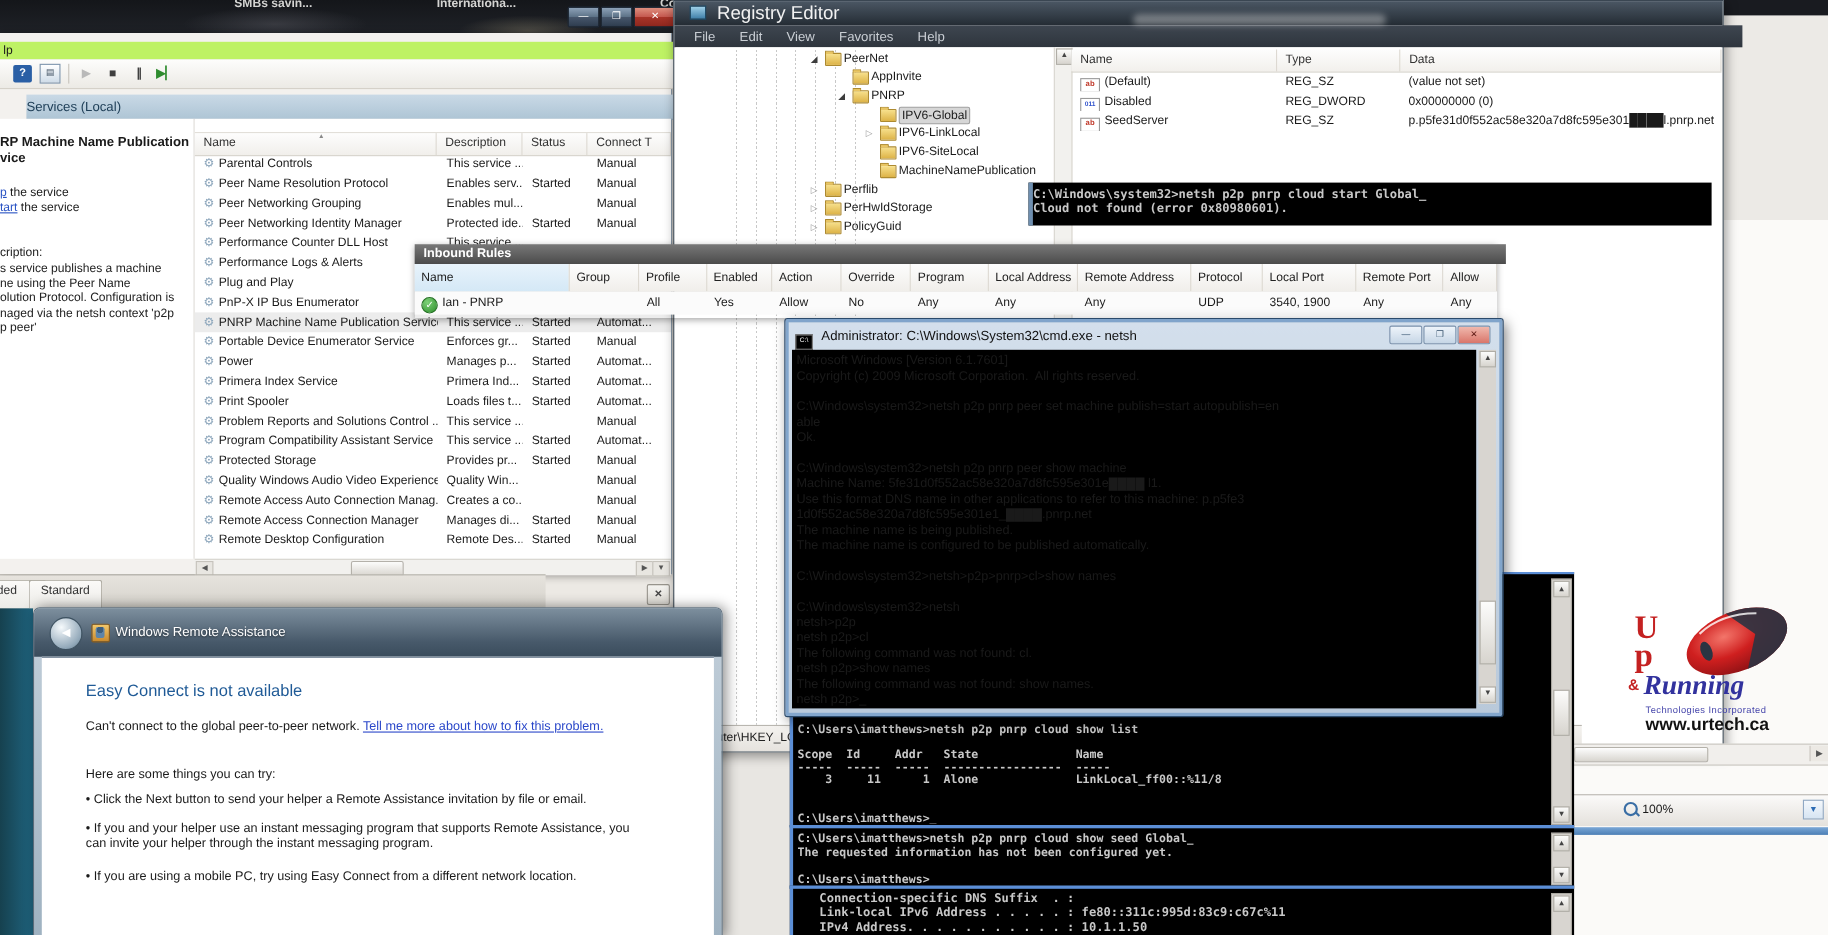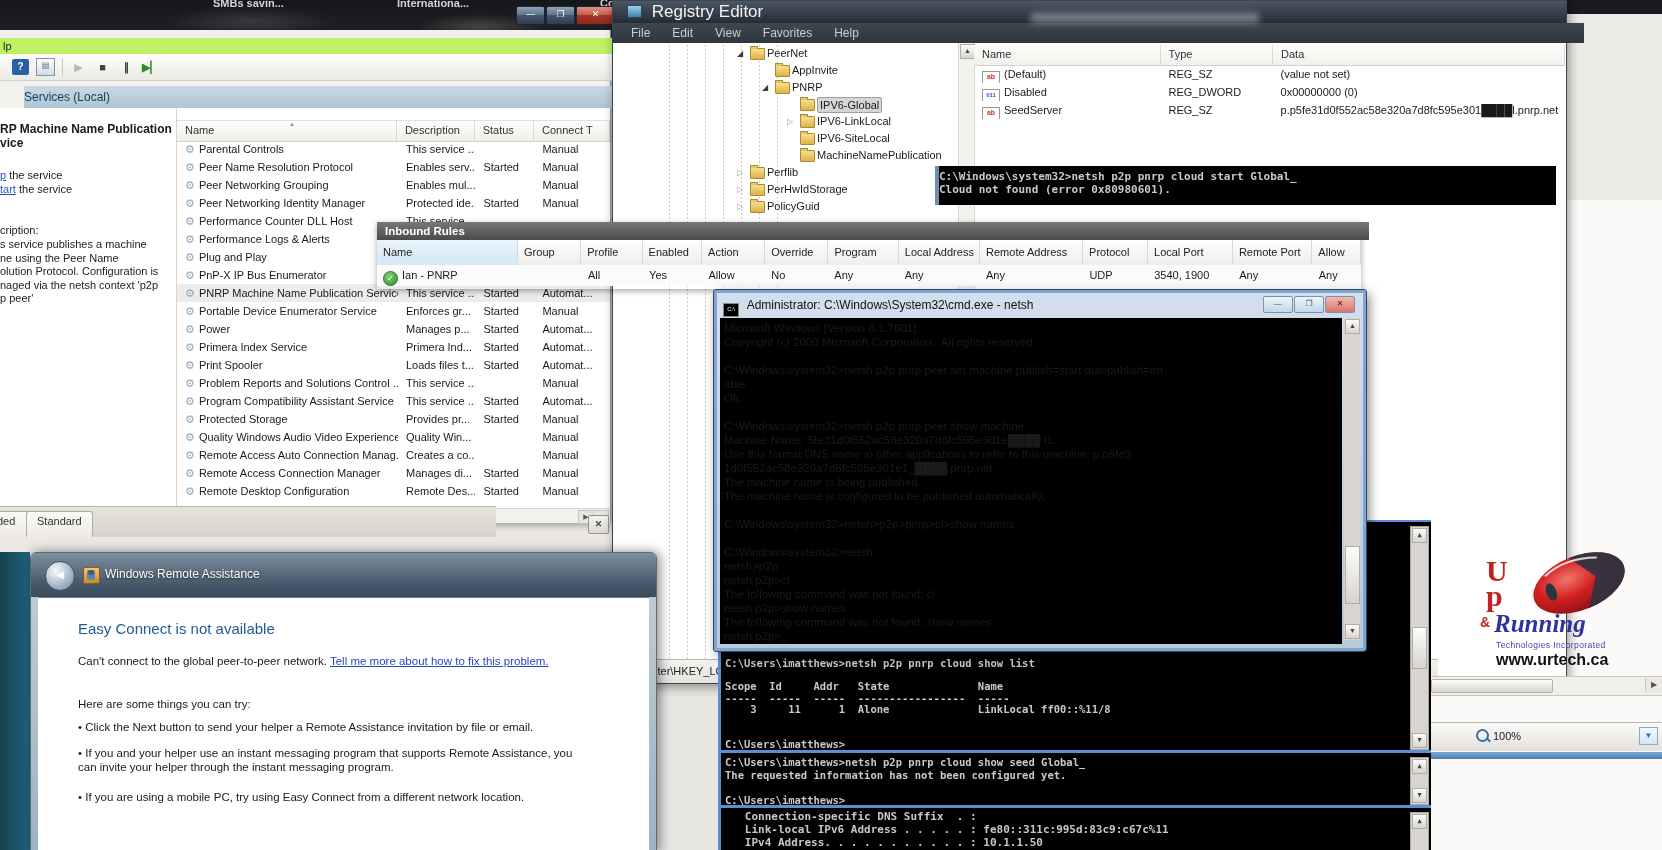--- a/index.html
+++ b/index.html
@@ -66,21 +66,21 @@
   .svc-sort{position:absolute;left:112px;top:0px;font-size:6px;color:#888;}
   .svc-rows{position:absolute;left:0;top:32px;width:100%;}
   .svc-row{display:flex;height:18px;line-height:18px;white-space:nowrap;}
   .svc-row.sel{background:#ececec;}
   .svc-row .c{overflow:hidden;padding-left:8px;}
   .gear{color:#8fa8bd;font-size:11px;margin-right:4px;}
   .svc-hscroll{position:absolute;left:177px;top:478px;width:433px;height:14px;background:#f2f1ee;border-top:1px solid #d8d5cf;}
   .sbtn{position:absolute;top:1px;width:14px;height:12px;background:#e8e6e1;border:1px solid #c6c3bc;text-align:center;line-height:11px;font-size:7px;color:#555;}
   .svc-hthumb{position:absolute;left:142px;top:1px;width:46px;height:12px;background:linear-gradient(#fcfcfb,#d9d6d0);border:1px solid #b4b1aa;border-radius:2px;}
   
-  .tab-band{left:0;top:506px;width:496px;height:30px;background:linear-gradient(#e6e3dd,#d6d3cc);border-top:1px solid #b9b6ae;z-index:3;}
+  .tab-band{left:0;top:522px;width:496px;height:30px;background:linear-gradient(#e6e3dd,#d6d3cc);border-top:1px solid #b9b6ae;z-index:3;}
   .tab{position:absolute;top:4px;height:22px;background:linear-gradient(#fbfaf8,#ecebe7);border:1px solid #aeaba2;border-bottom:none;border-radius:3px 3px 0 0;padding:3px 10px 0 10px;font-size:11px;color:#333;}
   .tab-x{position:absolute;left:588px;top:8px;width:19px;height:17px;background:linear-gradient(#f4f3f0,#dddad3);border:1px solid #97948c;border-radius:2px;text-align:center;line-height:16px;font-size:9px;color:#444;font-weight:bold;}
   
   .reg-win{left:612px;top:0;width:953px;height:682px;background:#fff;border:1px solid #3a4652;z-index:4;box-shadow:2px 3px 10px rgba(0,0,0,.4);}
   .reg-title{position:absolute;left:0;top:0;width:100%;height:22px;background:linear-gradient(#4b5764,#242c34);color:#f2f2f2;line-height:22px;font-size:17px;}
   .reg-title .ticon{display:inline-block;width:13px;height:11px;margin:0 5px 0 14px;background:linear-gradient(#9fd0e8,#3f7fa8);border:1px solid #1d4a66;vertical-align:-1px;}
   .reg-menu{position:absolute;left:0;top:22px;width:100%;height:20px;background:linear-gradient(#3e4650,#2e353d);color:#c9ced4;display:flex;gap:22px;align-items:center;padding-left:18px;font-size:12px;}
   .reg-body{position:absolute;left:1px;top:42px;width:951px;height:616px;background:#fff;}
   .guides{position:absolute;left:0;top:0;width:130px;height:616px;
      background:repeating-linear-gradient(90deg,transparent 0 17px,#c8c8c8 17px 18px);

